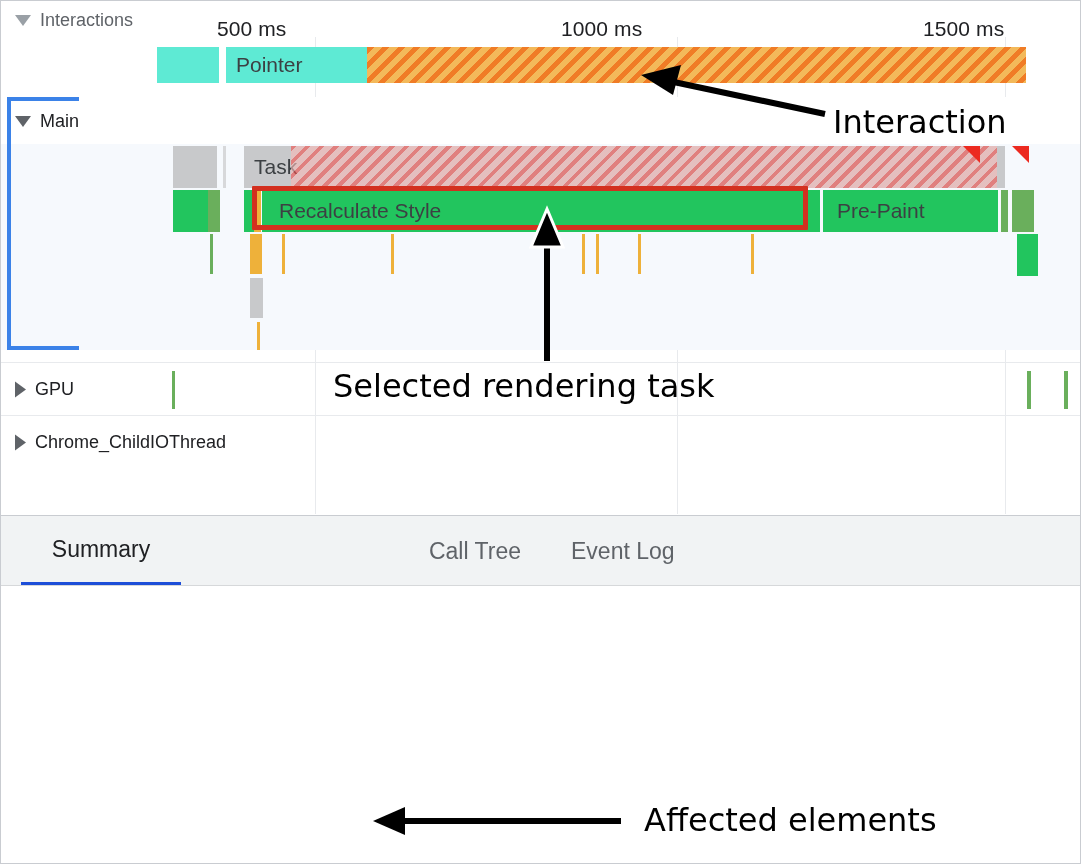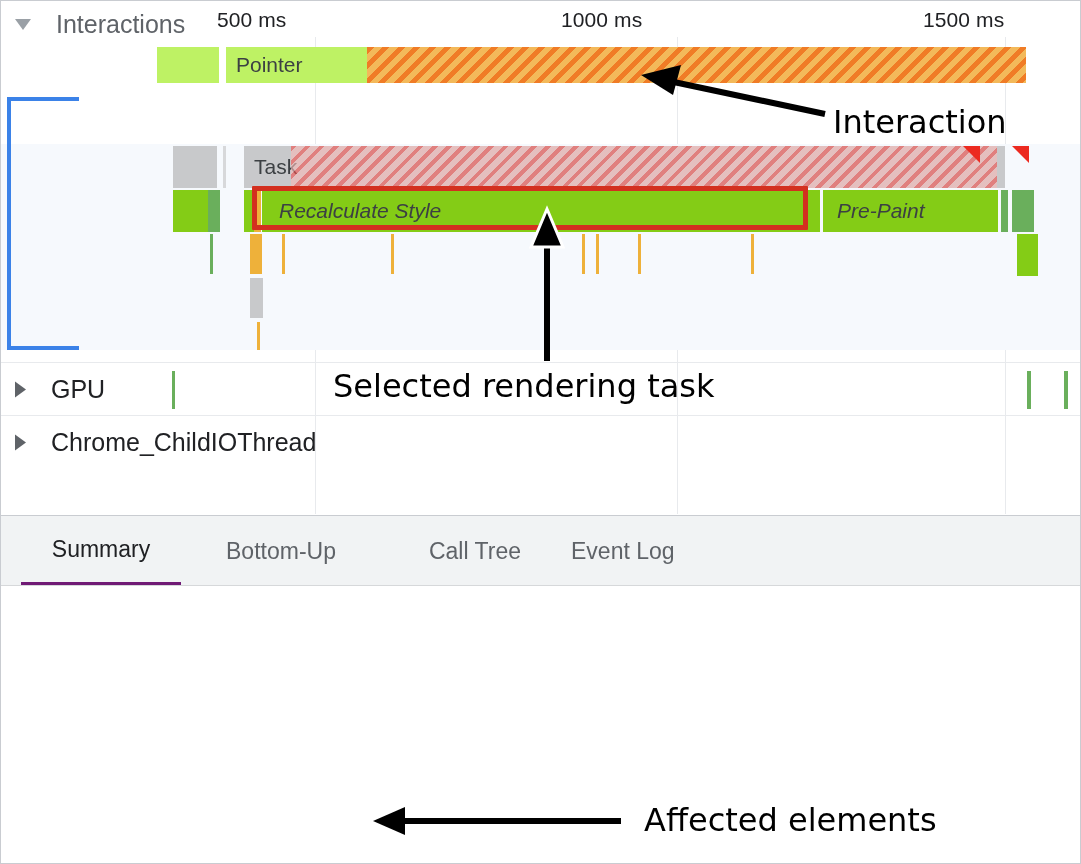--- a/index.html
+++ b/index.html
@@ -23,61 +23,61 @@
     position:absolute;left:0;top:0;width:1079px;height:513px;
     overflow:hidden;background:#fff;
   }
 
   
   .gridline{position:absolute;top:0;bottom:0;width:1px;background:#e8eaed;}
 
   
   .ruler{position:absolute;left:0;top:0;width:100%;height:36px;background:#fff;}
   .ruler .tick-label{
-    position:absolute;top:7px;font-size:21px;color:#202124;
+    position:absolute;top:16px;font-size:21px;color:#202124;
     letter-spacing:.1px;white-space:nowrap;
   }
 
   
   .track-title{
-    position:absolute;left:14px;font-size:25px;color:#5f6368;
-    white-space:nowrap;display:flex;align-items:center;gap:25px;
+    position:absolute;left:14px;font-size:18px;color:#5f6368;
+    white-space:nowrap;display:flex;align-items:center;gap:9px;
   }
   .track-title.dark{color:#202124;}
   .caret{
     width:0;height:0;display:inline-block;
   }
   .caret.down{border-left:8px solid transparent;border-right:8px solid transparent;border-top:11px solid #9aa0a6;}
   .caret.down.dark{border-top-color:#5f6368;}
   .caret.right{border-top:8px solid transparent;border-bottom:8px solid transparent;border-left:11px solid #5f6368;}
 
   
   .interactions-track{position:absolute;left:0;top:0;width:100%;height:95px;}
   .bar{position:absolute;box-sizing:border-box;}
   .bar-label{
     position:absolute;left:10px;top:50%;transform:translateY(-50%);
     font-size:21px;color:#3c4043;white-space:nowrap;pointer-events:none;
   }
-  .yellow{background:#bef264;}
+  .yellow{background:#5eead4;}
   .hatch-orange{
     background:
       repeating-linear-gradient(135deg,#f07c26 0 5px,#f3b95a 5px 11px);
   }
 
   
   .main-track{position:absolute;left:0;top:96px;width:100%;height:253px;}
   .main-head{position:absolute;left:0;top:0;width:100%;height:47px;background:#fff;}
   .main-body{position:absolute;left:0;top:47px;width:100%;height:206px;background:#f6f9fd;}
   .sel-bracket{
     position:absolute;left:6px;top:96px;width:72px;height:253px;
     border:4px solid #3b82e8;border-right:none;box-sizing:border-box;
     pointer-events:none;
   }
   .grey{background:#c8c9cb;}
-  .purple{background:#84cc16;font-style:italic;}
+  .purple{background:#22c55e;}
   .green{background:#6aaf5c;}
   .orange{background:#eeb13a;}
   .hatch-red{
     background:repeating-linear-gradient(135deg,#ef5350 0 4px,#f6b9b7 4px 10px);
     opacity:.62;
   }
   .tri-red{
     position:absolute;width:0;height:0;
     border-top:17px solid #ec2a20;border-left:17px solid transparent;
   }
@@ -92,21 +92,21 @@
 
   
   .tabbar{
     position:absolute;left:0;top:514px;width:1079px;height:70px;
     background:#f1f3f4;border-top:1px solid #c9ccd1;box-sizing:border-box;
   }
   .tab{
     position:absolute;top:0;height:70px;display:flex;align-items:center;
     font-size:23px;color:#5f6368;padding:0 2px;box-sizing:border-box;cursor:pointer;
   }
-  .tab.active{color:#202124;border-bottom:4px solid #701a75;}
+  .tab.active{color:#202124;border-bottom:4px solid #1d4ed8;}
 
   
   .summary{
     position:absolute;left:0;top:584px;width:1079px;height:278px;background:#fff;
     border-top:1px solid #d6d8da;box-sizing:border-box;
   }
 
   
   .anno{position:absolute;left:0;top:0;width:1081px;height:864px;pointer-events:none;}
   .anno-text{
@@ -137,20 +137,26 @@
         <span>Interactions</span>
       </div>
       <div class="bar yellow" style="left:156px;top:46px;width:62px;height:36px"></div>
       <div class="bar yellow" style="left:225px;top:46px;width:142px;height:36px">
         <span class="bar-label">Pointer</span>
       </div>
       <div class="bar hatch-orange" style="left:366px;top:46px;width:659px;height:36px"></div>
     </div>
 
     <div class="main-track">
+      <div class="main-head">
+        <div class="track-title dark" style="top:14px">
+          <span class="caret down dark"></span>
+          <span>Main</span>
+        </div>
+      </div>
 
       <div class="main-body">
 
         <div class="bar grey" style="left:172px;top:2px;width:44px;height:42px"></div>
         <div class="bar grey" style="left:222px;top:2px;width:3px;height:42px;background:#d7d8da"></div>
         <div class="bar grey" style="left:243px;top:2px;width:761px;height:42px">
           <span class="bar-label">Task</span>
         </div>
         <div class="bar hatch-red" style="left:290px;top:2px;width:706px;height:42px"></div>
         <div class="tri-red" style="left:962px;top:2px"></div>
@@ -205,23 +211,20 @@
         <span style="color:#202124">Chrome_ChildIOThread</span>
       </div>
     </div>
 
   </div>
 
   <div class="tabbar">
     <div class="tab active" style="left:20px;width:160px;justify-content:center">
       <span>Summary</span>
     </div>
-    <div class="tab" style="left:205px;width:150px;justify-content:center">
-      <span>Bottom-Up</span>
-    </div>
     <div class="tab" style="left:402px;width:120px;justify-content:flex-end">
       <span>Call Tree</span>
     </div>
     <div class="tab" style="left:568px;width:138px;justify-content:flex-start">
       <span>Event Log</span>
     </div>
   </div>
 
   <div class="summary">
     

